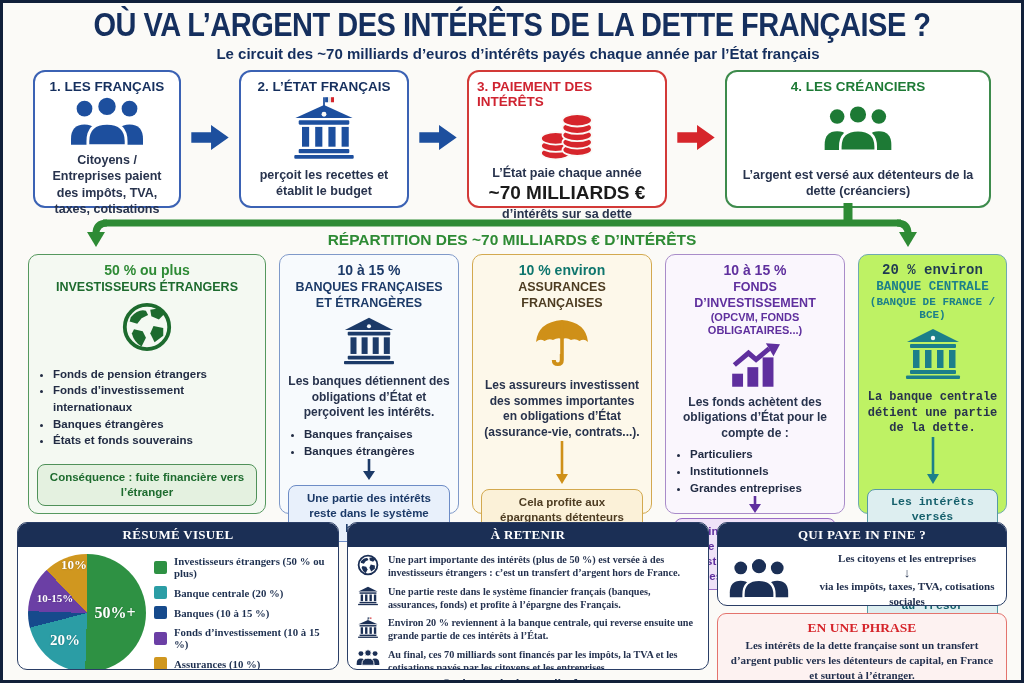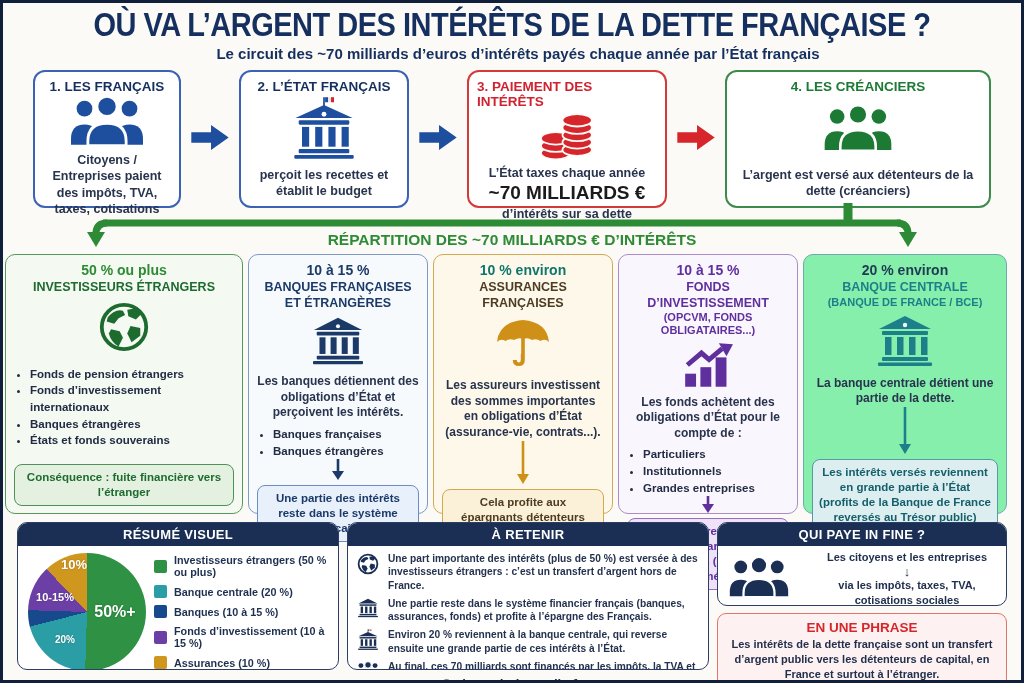--- a/index.html
+++ b/index.html
@@ -22,59 +22,59 @@
   .fstep-title{ font-size:13.5px; font-weight:700; }
   .t-navy{ color:#152f5e; } .t-red{ color:#cf2330; } .t-green{ color:#1d7a35; }
   .fstep-text{ font-size:12.5px; font-weight:700; color:#28334d; text-align:center; line-height:1.3; }
   .flow-arrow{ align-self:center; flex:0 0 auto; }
   .w1{ width:148px; } .w2{ width:170px; } .w3{ width:200px; } .w4{ width:266px; }
   
   .mid-connector{ position:absolute; left:0; top:198px; width:1024px; height:52px; pointer-events:none; }
   .repartition{ height:44px; display:flex; align-items:flex-end; justify-content:center; padding-bottom:3px; }
   .repartition span{ font-size:15.5px; font-weight:700; color:#2e8b35; }
   
-  .cols-row{ display:flex; gap:5px; padding:2px 14px 0 2px; height:262px; }
+  .cols-row{ display:flex; gap:13px; padding:2px 14px 0 25px; height:262px; }
   .col{ border-radius:10px; padding:7px 8px; display:flex; flex-direction:column; align-items:center; text-align:center; }
   .c1{ flex:0 0 238px; background:#f4f9f2; border:1.5px solid #55985e; }
   .c2{ flex:0 0 180px; background:#f7fafd; border:1.5px solid #7f99c9; }
   .c3{ flex:0 0 180px; background:#fdf8ea; border:1.5px solid #d3a94f; }
   .c4{ flex:0 0 180px; background:#faf6fd; border:1.5px solid #a98cc9; }
-  .c5{ flex:1; background:#86efac; border:1.5px solid #6fa9b2; }
+  .c5{ flex:1; background:#bef264; border:1.5px solid #6fa9b2;font-family:Liberation Mono, monospace; }
   .col-pct{ font-size:14px; font-weight:700; }
   .col-title{ font-size:12.5px; font-weight:700; line-height:1.25; margin-top:2px; }
   .col-sub{ font-size:11px; font-weight:700; line-height:1.2; }
   .p-green{ color:#2e8b35; } .h-green{ color:#1d6b2e; }
   .p-navy{ color:#1c3a68; } .h-navy{ color:#1c3a68; }
   .p-gold{ color:#0f766e; } .h-brown{ color:#4d3c22; }
   .p-purple{ color:#5f2f9e; } .h-purple{ color:#5f2f9e; }
   .p-slate{ color:#1f3a52; } .h-teal{ color:#1c7f8a; }
   .col-icon{ margin:5px 0 4px 0; }
   .col-desc{ font-size:12px; font-weight:600; color:#28334d; line-height:1.3; }
   .col-bullets{ margin:5px 0 0 0; padding:0 0 0 16px; text-align:left; align-self:flex-start; }
   .col-bullets li{ font-size:11.5px; font-weight:600; color:#222c44; line-height:1.45; }
   .col-arrow{ margin-top:auto; line-height:0; }
   .col-footer{ margin-top:4px; border-radius:8px; padding:5px 6px; font-size:11.5px; font-weight:700; line-height:1.3; width:100%; }
   .f1{ margin-top:auto; background:#e4f1e0; border:1.5px solid #4f9159; color:#1d6b2e; }
   .f2{ background:#e8f0fb; border:1.5px solid #6d8cc6; color:#1c3a68; }
   .f3{ background:#fbf1d8; border:1.5px solid #d3a94f; color:#4d3c22; }
   .f4{ background:#efe2f8; border:1.5px solid #9a6cc5; color:#5f2f9e; }
   .f5{ background:#ddeef0; border:1.5px solid #579aa5; color:#145f6b; }
   
-  .bottom-row{ display:flex; gap:8px; padding:8px 14px 0 14px; height:156px; }
+  .bottom-row{ display:flex; gap:8px; padding:8px 14px 0 14px; height:156px;font-family:Liberation Serif, serif; }
   .panel{ border:1.5px solid #2a3e66; border-radius:10px; background:#fff; overflow:hidden; display:flex; flex-direction:column; }
   .pa{ flex:0 0 322px; } .pb{ flex:0 0 362px; } .pc-wrap{ flex:1; display:flex; flex-direction:column; gap:7px; }
   .panel-head{ background:#1b2f55; color:#fff; text-align:center; font-size:13px; font-weight:700; padding:4px 0; letter-spacing:.3px; }
   .panel-body{ flex:1; display:flex; padding:6px 8px; }
   
   .pie-box{ position:relative; width:118px; height:118px; flex:0 0 auto; margin:1px 4px 0 2px; }
   .pie{ width:118px; height:118px; border-radius:50%;
     background:conic-gradient(#2e9143 0 50.5%, #2b9da5 50.5% 71%, #164a8c 71% 75.5%, #6b3fa5 75.5% 88%, #d0971f 88% 100%); }
   .pie-label{ position:absolute; transform:translate(-50%,-50%); color:#fff; font-weight:700; text-shadow:0 0 2px rgba(0,0,0,.25); }
   .pl-50{ left:87px; top:59px; font-size:16px; }
-  .pl-20{ left:37px; top:86px; font-size:10px; }
+  .pl-20{ left:37px; top:86px; font-size:15px; }
   .pl-1015{ left:27px; top:44px; font-size:11px; }
   .pl-10{ left:46px; top:11px; font-size:13px; }
   
   .legend{ display:flex; flex-direction:column; justify-content:center; gap:7px; flex:1; padding-left:4px; }
   .legend-item{ display:flex; align-items:center; gap:7px; }
   .legend-swatch{ width:13px; height:13px; border-radius:2px; flex:0 0 auto; }
   .ls0{ background:#2e9143; } .ls1{ background:#2b9da5; } .ls2{ background:#164a8c; } .ls3{ background:#6b3fa5; } .ls4{ background:#d0971f; }
   .legend-label{ font-size:10.8px; font-weight:700; color:#1e3050; }
   
   .ar-body{ flex-direction:column; gap:5px; justify-content:center; }
@@ -170,21 +170,21 @@
               <ellipse cx="18" cy="32.5" rx="13" ry="5.5"></ellipse>
               <ellipse cx="18" cy="26" rx="13" ry="5.5"></ellipse>
             <ellipse cx="37" cy="36" rx="13" ry="5.5"></ellipse>
               <ellipse cx="37" cy="29.5" rx="13" ry="5.5"></ellipse>
               <ellipse cx="37" cy="23" rx="13" ry="5.5"></ellipse>
               <ellipse cx="37" cy="16.5" rx="13" ry="5.5"></ellipse>
               <ellipse cx="37" cy="10" rx="13" ry="5.5"></ellipse>
           </g>
         </svg>
       </span>
-      <div class="fstep-text">L’État taxes chaque année</div>
+      <div class="fstep-text">L’État paie chaque année</div>
       <div class="fstep-text" style="font-size:19px;color:#1b1b1b;">~70 MILLIARDS €</div>
       <div class="fstep-text">d’intérêts sur sa dette</div>
     </div>
 
     <span class="flow-arrow">
       <svg width="38" height="27" viewBox="0 0 36 26">
           <path d="M0 8 H19 V1 L36 13 L19 25 V18 H0 Z" fill="#d6252b"></path>
         </svg>
     </span>
 

